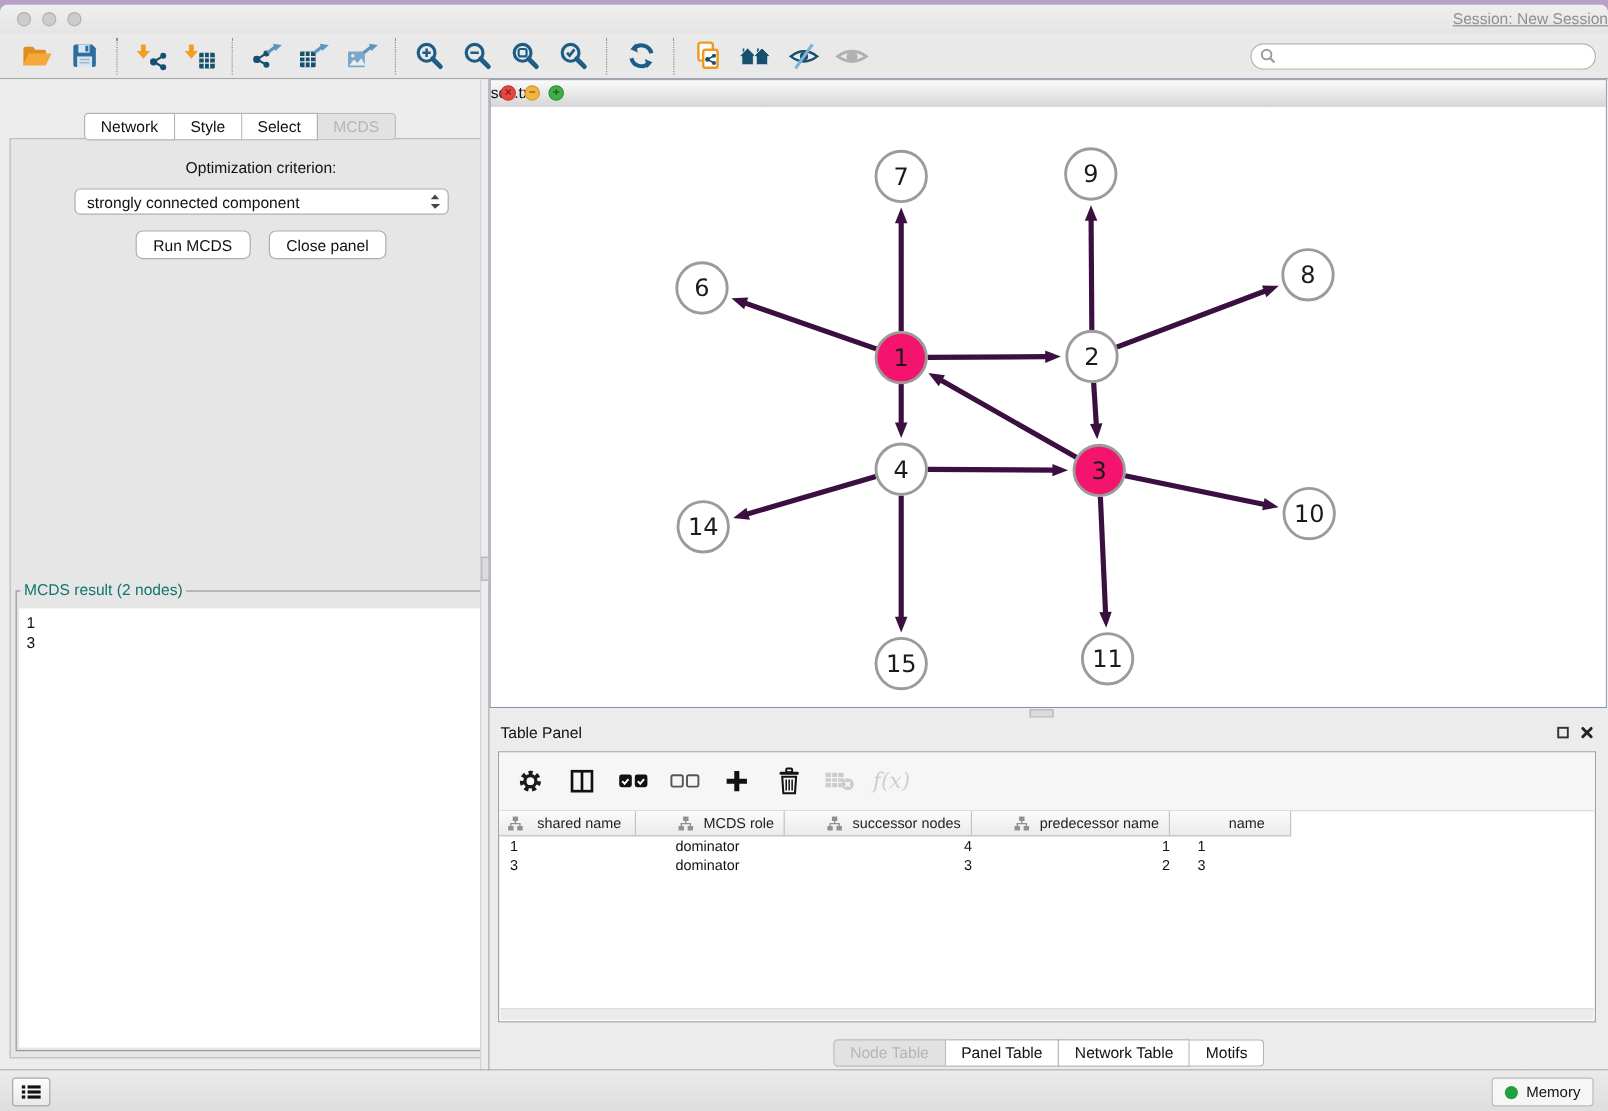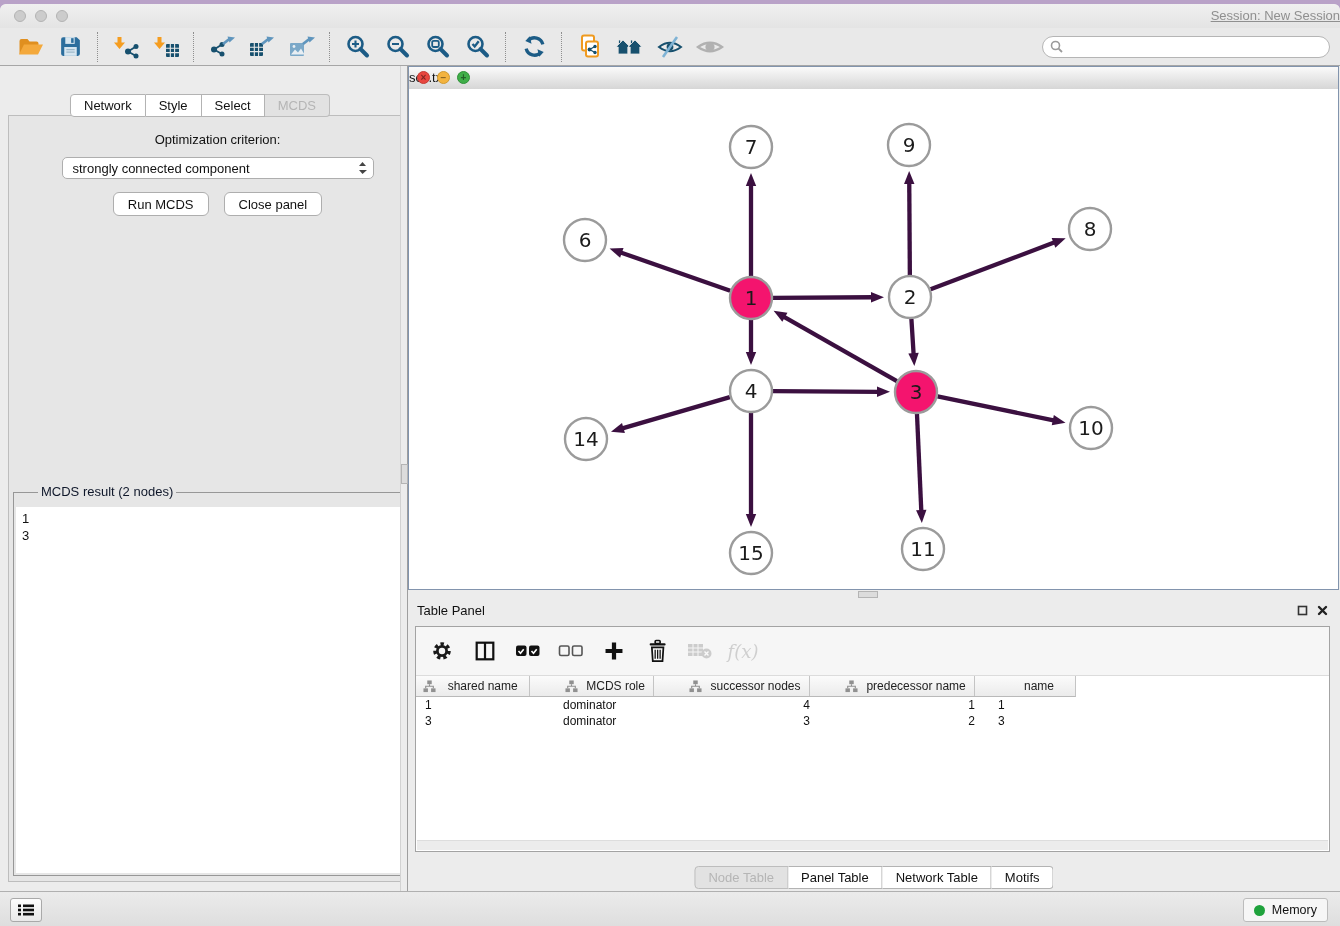--- a/index.html
+++ b/index.html
@@ -26,21 +26,21 @@
   .seg-t:first-child{border-left:1px solid #b3b3b3;border-radius:4px 0 0 4px;}
   .seg-t:last-child{border-radius:0 4px 4px 0;}
   .seg-t.active{background:#e2e2e2;color:#b5b5b5;border-color:#bdbdbd;}
   .cp-content{position:absolute;left:8px;top:49px;width:419px;bottom:10px;background:#e6e6e6;border:1px solid #bdbdbd;box-sizing:border-box;}
   .opt-label{text-align:center;font-size:13px;color:#111;margin-top:16px;}
   .combo{margin:10px auto 0;width:312px;height:22px;background:#fff;border:1px solid #aeaeae;border-radius:5px;display:flex;align-items:center;padding:0 6px 0 10px;box-sizing:border-box;}
   .combo span{flex:1;font-size:13px;color:#111;}
   .btn-row{display:flex;justify-content:center;gap:15px;margin-top:13px;}
   .pbtn{height:22px;padding:0 14px;background:#fff;border:1px solid #aeaeae;border-radius:6px;font-size:13px;color:#111;display:flex;align-items:center;}
   .result-group{position:absolute;left:4px;right:6px;top:376px;bottom:5px;border:1px solid #979797;}
-  .result-group legend,.rg-label{position:absolute;top:-9px;left:3px;font-size:13px;color:#0f172a;background:#e6e6e6;padding:0 3px;margin-left:21px;}
+  .result-group legend,.rg-label{position:absolute;top:-9px;left:3px;font-size:13px;color:#0f766e;background:#e6e6e6;padding:0 3px;}
   .rg-white{position:absolute;left:2px;right:2px;top:14px;bottom:2px;background:#fff;}
   .rg-scroll{position:absolute;right:0;top:0;bottom:0;width:11px;background:#f0f0f0;border-left:1px solid #e2e2e2;}
   .rg-lines{padding:3px 6px;font-size:13px;line-height:17px;color:#111;}
   
   .vsplit{position:absolute;left:400px;top:62px;width:8px;height:826px;background:#ececec;border-left:1px solid #d2d2d2;border-right:1px solid #9e9e9e;box-sizing:border-box;}
   .vsplit .grip{position:absolute;top:398px;left:0px;width:5px;height:18px;background:#dcdcdc;border:1px solid #b4b4b4;}
   .hsplit{position:absolute;left:408px;top:586px;width:932px;height:8px;background:#ececec;}
   .hsplit .grip{position:absolute;left:450px;top:1px;width:18px;height:5px;background:#dcdcdc;border:1px solid #b4b4b4;}
   
   .net-window{position:absolute;left:408px;top:62px;width:931px;height:524px;border:1px solid #8294ad;box-sizing:border-box;background:#fff;}

